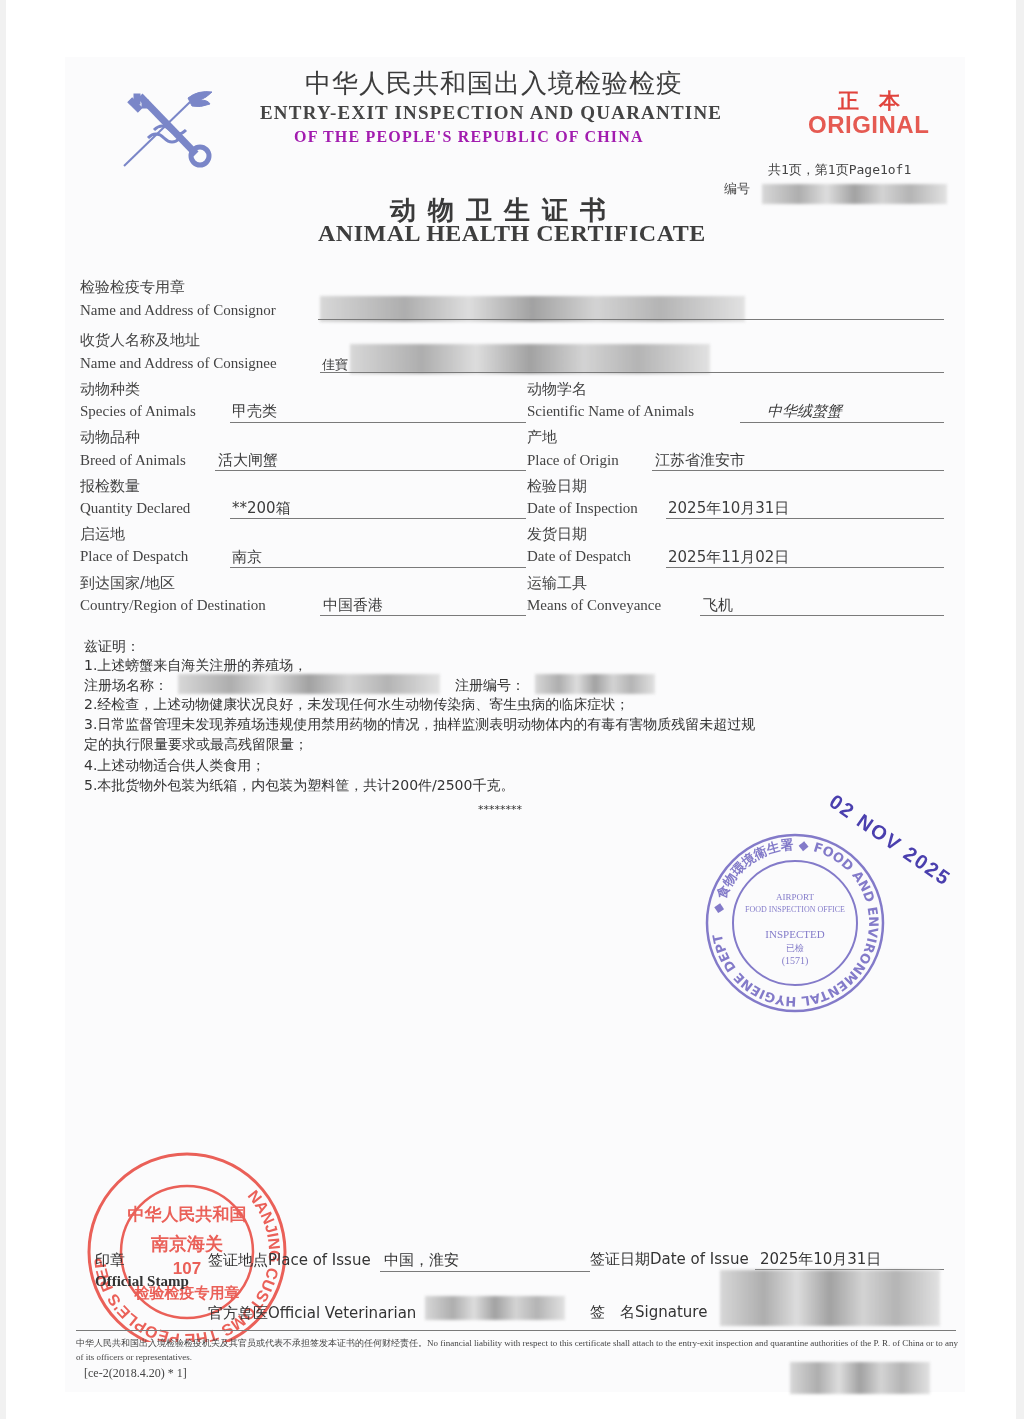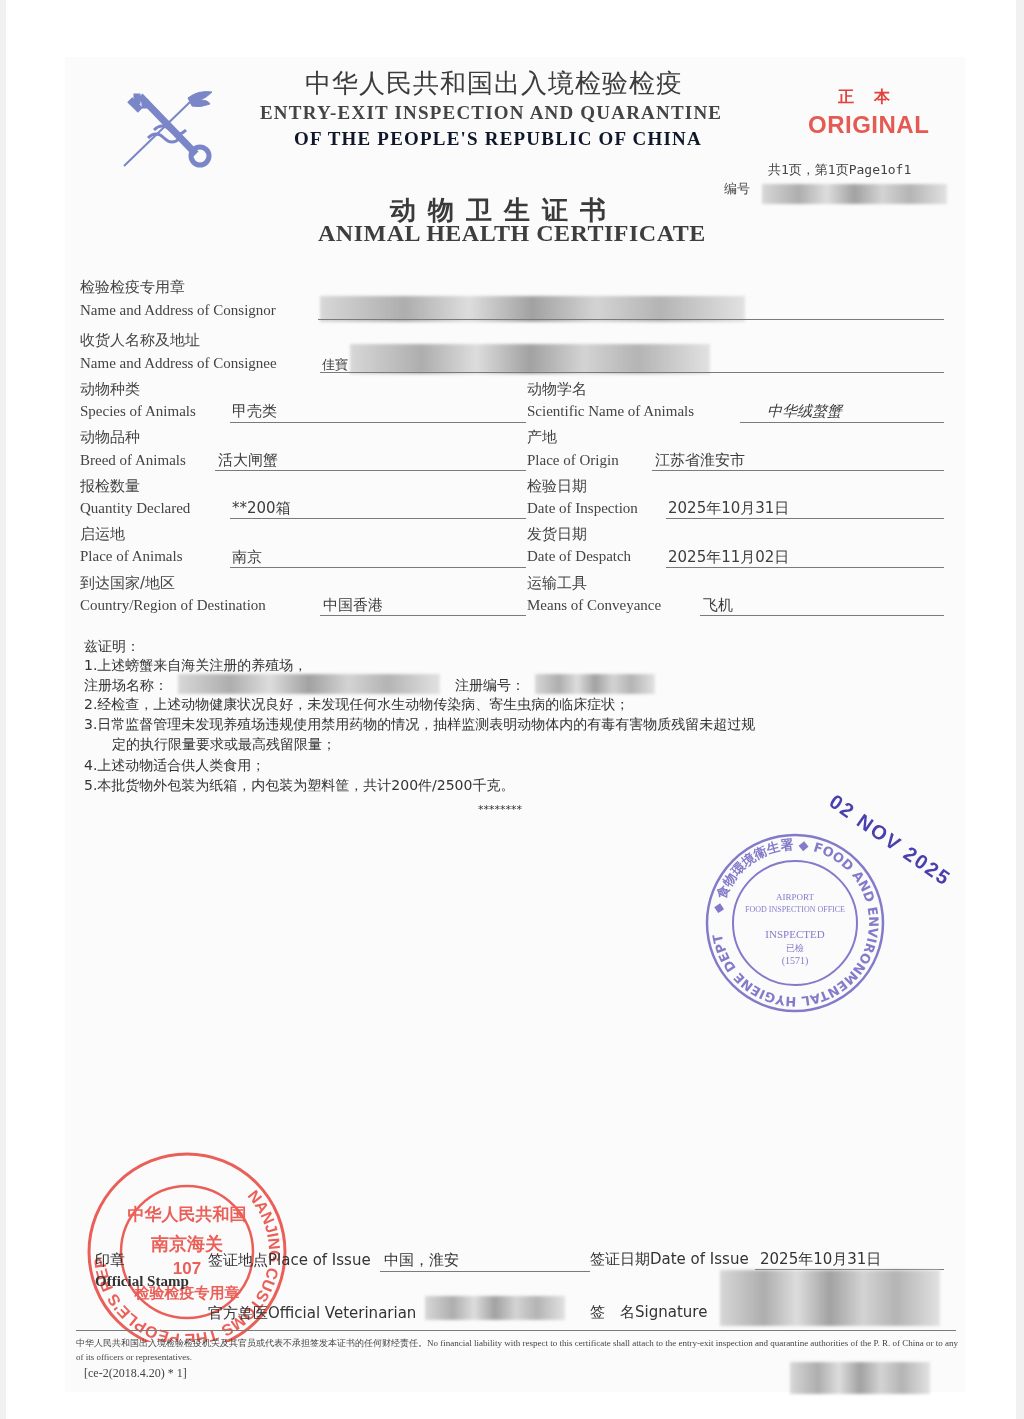--- a/index.html
+++ b/index.html
@@ -10,22 +10,22 @@
   .frame-left { position:absolute; left:0; top:0; width:6px; height:1419px; background:#f1f1f1; }
   .frame-right { position:absolute; right:0; top:0; width:8px; height:1419px; background:#f1f1f1; }
   .page {
     position:absolute; left:65px; top:57px; width:900px; height:1335px;
     background:#fbfbfc;
   }
   .abs { position:absolute; white-space:nowrap; }
   .logo { position:absolute; left:118px; top:88px; width:100px; height:80px; }
   .h-cn { left:305px; top:66px; font-family:"DejaVu Sans", sans-serif; font-size:26px; color:#3c3c3c; letter-spacing:1px; }
   .h-en1 { left:260px; top:102px; font-size:19px; font-weight:bold; color:#444; letter-spacing:1.2px; }
-  .h-en2 { left:294px; top:128px; font-size:19px; font-weight:bold; color:#0f172a; letter-spacing:1.2px;text-align:right; }
-  .orig-cn { left:838px; top:87px; font-family:"DejaVu Sans", sans-serif; font-size:16px; font-weight:bold; color:#e0433c; letter-spacing:20px; }
+  .h-en2 { left:294px; top:128px; font-size:16px; font-weight:bold; color:#a21caf; letter-spacing:1.2px;text-align:right; }
+  .orig-cn { left:838px; top:87px; font-family:"DejaVu Sans", sans-serif; font-size:21px; font-weight:bold; color:#e0433c; letter-spacing:20px; }
   .orig-en { left:808px; top:111px; font-family:"Liberation Sans", sans-serif; font-size:24px; font-weight:bold; color:#e55a52; letter-spacing:0.5px; }
   .pageof { left:768px; top:161px; font-family:"DejaVu Sans Mono", monospace; font-size:13px; color:#444; }
   .serial-lbl { left:724px; top:180px; font-family:"DejaVu Sans", sans-serif; font-size:13px; color:#444; }
   .blur { position:absolute; background:linear-gradient(90deg,#cfcfcf,#9b9b9b 20%,#d6d6d6 35%,#8c8c8c 50%,#cacaca 65%,#a3a3a3 80%,#dcdcdc); opacity:0.8; filter:blur(1.5px); }
   .title-cn { left:390px; top:193px; font-family:"DejaVu Sans", sans-serif; font-size:26px; font-weight:bold; color:#3a3a3a; letter-spacing:12px; }
   .title-en { left:318px; top:220px; font-size:24px; font-weight:bold; color:#3e3e3e; letter-spacing:0.5px; }
 
   .lbl-cn { font-family:"DejaVu Sans", sans-serif; font-size:15px; color:#444; }
   .lbl-en { font-size:15px; color:#444; }
   .val { font-family:"DejaVu Sans", sans-serif; font-size:15px; color:#3c3c3c; }
@@ -105,21 +105,21 @@
 <div class="abs lbl-cn" style="left:80px;top:477px;">报检数量</div>
 <div class="abs lbl-en" style="left:80px;top:500px;">Quantity Declared</div>
 <div class="abs val" style="left:232px;top:499px;">**200箱</div>
 <div class="uline" style="left:230px;top:518px;width:296px;"></div>
 <div class="abs lbl-cn" style="left:527px;top:477px;">检验日期</div>
 <div class="abs lbl-en" style="left:527px;top:500px;">Date of Inspection</div>
 <div class="abs val" style="left:668px;top:499px;">2025年10月31日</div>
 <div class="uline" style="left:666px;top:518px;width:278px;"></div>
 
 <div class="abs lbl-cn" style="left:80px;top:525px;">启运地</div>
-<div class="abs lbl-en" style="left:80px;top:548px;">Place of Animals</div>
+<div class="abs lbl-en" style="left:80px;top:548px;">Place of Despatch</div>
 <div class="abs val" style="left:232px;top:548px;">南京</div>
 <div class="uline" style="left:230px;top:567px;width:296px;"></div>
 <div class="abs lbl-cn" style="left:527px;top:525px;text-align:right;">发货日期</div>
 <div class="abs lbl-en" style="left:527px;top:548px;">Date of Despatch</div>
 <div class="abs val" style="left:668px;top:548px;">2025年11月02日</div>
 <div class="uline" style="left:666px;top:567px;width:278px;"></div>
 
 <div class="abs lbl-cn" style="left:80px;top:574px;">到达国家/地区</div>
 <div class="abs lbl-en" style="left:80px;top:597px;">Country/Region of Destination</div>
 <div class="abs val" style="left:323px;top:596px;">中国香港</div>
@@ -130,21 +130,21 @@
 <div class="uline" style="left:700px;top:615px;width:244px;"></div>
 
 <div class="abs cert" style="left:84px;top:637px;">兹证明：</div>
 <div class="abs cert" style="left:84px;top:656px;">1.上述螃蟹来自海关注册的养殖场，</div>
 <div class="abs cert" style="left:84px;top:676px;">注册场名称：</div>
 <div class="blur" style="left:178px;top:674px;width:262px;height:20px;"></div>
 <div class="abs cert" style="left:455px;top:676px;">注册编号：</div>
 <div class="blur" style="left:535px;top:674px;width:120px;height:20px;"></div>
 <div class="abs cert" style="left:84px;top:695px;">2.经检查，上述动物健康状况良好，未发现任何水生动物传染病、寄生虫病的临床症状；</div>
 <div class="abs cert" style="left:84px;top:715px;">3.日常监督管理未发现养殖场违规使用禁用药物的情况，抽样监测表明动物体内的有毒有害物质残留未超过规</div>
-<div class="abs cert" style="left:84px;top:735px;margin-left:28px;">定的执行限量要求或最高残留限量；</div>
+<div class="abs cert" style="left:84px;top:735px;">定的执行限量要求或最高残留限量；</div>
 <div class="abs cert" style="left:84px;top:756px;">4.上述动物适合供人类食用；</div>
 <div class="abs cert" style="left:84px;top:776px;">5.本批货物外包装为纸箱，内包装为塑料筐，共计200件/2500千克。</div>
 <div class="abs cert" style="left:478px;top:800px;font-size:11px;">********</div>
 
 <div class="abs stamp-date">02 NOV 2025</div>
 
 <svg class="hk-stamp" viewBox="0 0 190 190">
   <defs>
     <path id="hkring" d="M95,95 m-74,0 a74,74 0 1,1 148,0 a74,74 0 1,1 -148,0"></path>
   </defs>

